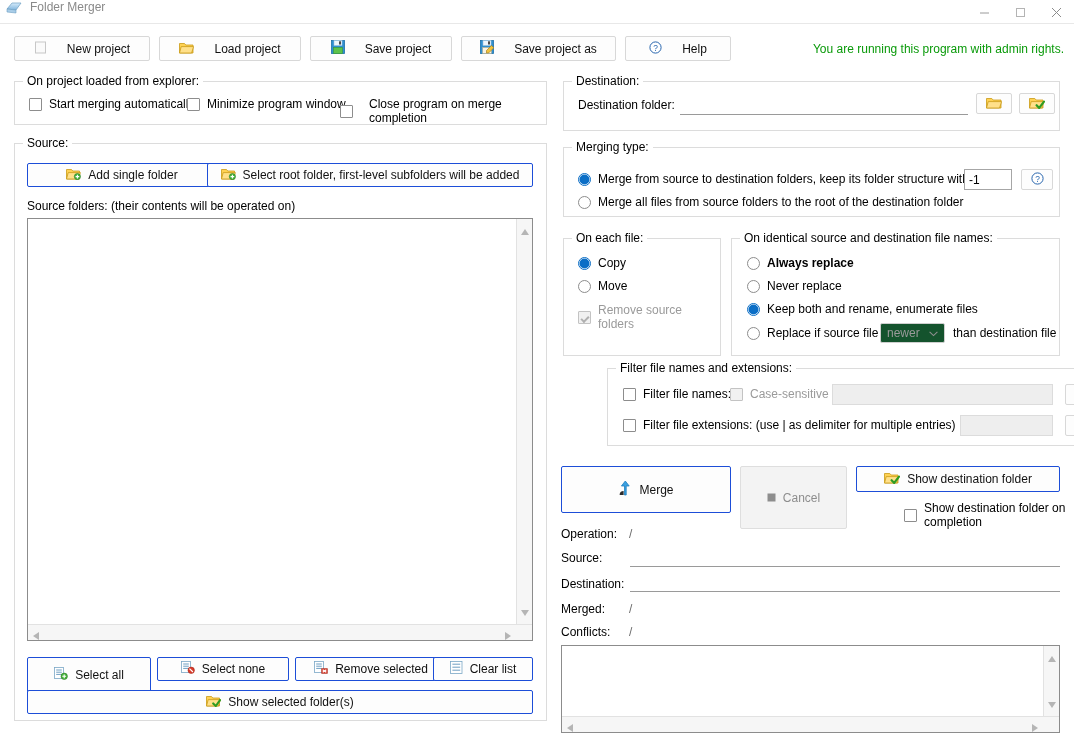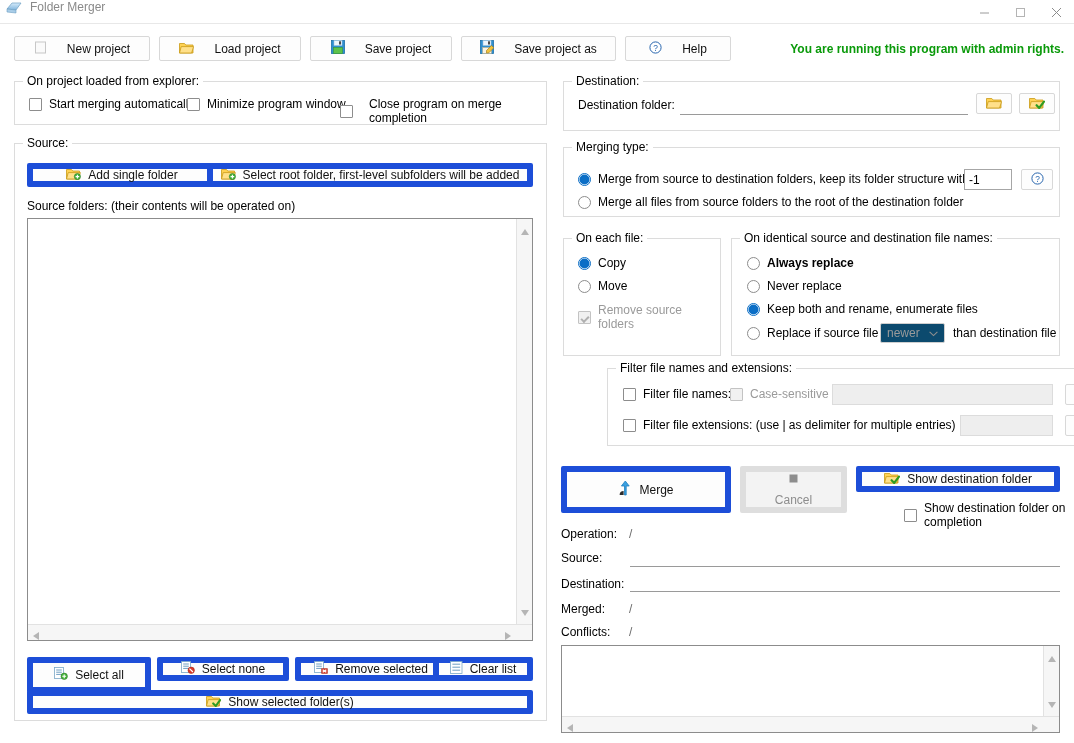--- a/index.html
+++ b/index.html
@@ -30,21 +30,21 @@
   
   .toolbar { position:absolute; left:0; top:24px; width:1074px; height:48px; }
   .tbtn {
     position:absolute; top:12px; height:25px;
     background:#fdfdfd; border:1px solid #d8d8d8; border-radius:2px;
     display:flex; align-items:center; justify-content:center; gap:20px;
     font-size:12px; color:#111;
   }
   .adminmsg {
     position:absolute; top:18px; right:10px;
-    font-size:12px; color:#0a9a0a;font-weight:bold;
+    font-size:12px; color:#0a9a0a;
   }
 
   
   .grp { position:absolute; border:1px solid #dcdcdc; }
   .grp > .glabel {
     position:absolute; top:-8px; left:8px; background:#fff;
     padding:0 4px; font-size:12px; color:#000; white-space:nowrap;
   }
 
   
@@ -93,27 +93,27 @@
     background:#ffffff; border:1px solid #8c8c8c; position:absolute;
   }
   .sbv { position:absolute; right:0; top:0; bottom:0; width:16px; background:#f6f6f6;
          border-left:1px solid #e2e2e2; }
   .sbh { position:absolute; left:0; right:0; bottom:0; height:16px; background:#f6f6f6;
          border-top:1px solid #e2e2e2; }
   .lbl { position:absolute; font-size:12px; color:#000; }
   .slash { color:#6d6d6d; }
 
   .selbox {
-    background:#0c4a6e; border:1px solid #cfcfcf; border-radius:2px;
+    background:#14532d; border:1px solid #cfcfcf; border-radius:2px;
     display:flex; align-items:center; padding:0 6px; font-size:12px; color:#9a9a9a;
   }
   .chev { margin-left:auto; }
 
   .pbtn {
-    background:#fdfdfd; border:6px solid #1d4ed8; border-radius:2px;
+    background:#fdfdfd; border:1px solid #1d4ed8; border-radius:2px;
     display:flex; align-items:center; justify-content:center; gap:7px;
     font-size:12px; color:#111; position:absolute;
   }
   .pbtn.dis { background:#f3f3f3; color:#8d8d8d; border-color:#dedede; }
   .bigbtn { font-size:12px; }
 </style>
 </head>
 <body>
 
 <div class="app">
@@ -503,21 +503,21 @@
   <div class="pbtn bigbtn" style="left:561px; top:466px; width:170px; height:47px;">
     <span>
       <svg width="14" height="16" viewBox="0 0 14 16">
         <path d="M6.5 15 L6.5 6 L3.4 6 L7.3 1 L11.2 6 L8.2 6 L8.2 15 Z" fill="#3aa0e0" stroke="#1f7fbf" stroke-width="0.8"></path>
         <path d="M1.6 15 L5.6 15 L5.6 11 Q1.6 11 1.6 15 Z" fill="#2d2d2d"></path>
       </svg>
     </span>
     <span>Merge</span>
   </div>
 
-  <div class="pbtn bigbtn dis" style="left:740px; top:466px; width:107px; height:47px;flex-direction:column;">
+  <div class="pbtn bigbtn dis" style="left:740px; top:466px; width:107px; height:63px;">
     <span>
       <svg width="9" height="9" viewBox="0 0 9 9">
           <rect x="0.5" y="0.5" width="8" height="8" fill="#8d8d8d"></rect>
         </svg>
     </span>
     <span>Cancel</span>
   </div>
 
   <div class="pbtn" style="left:856px; top:466px; width:204px; height:26px;">
     <span>

